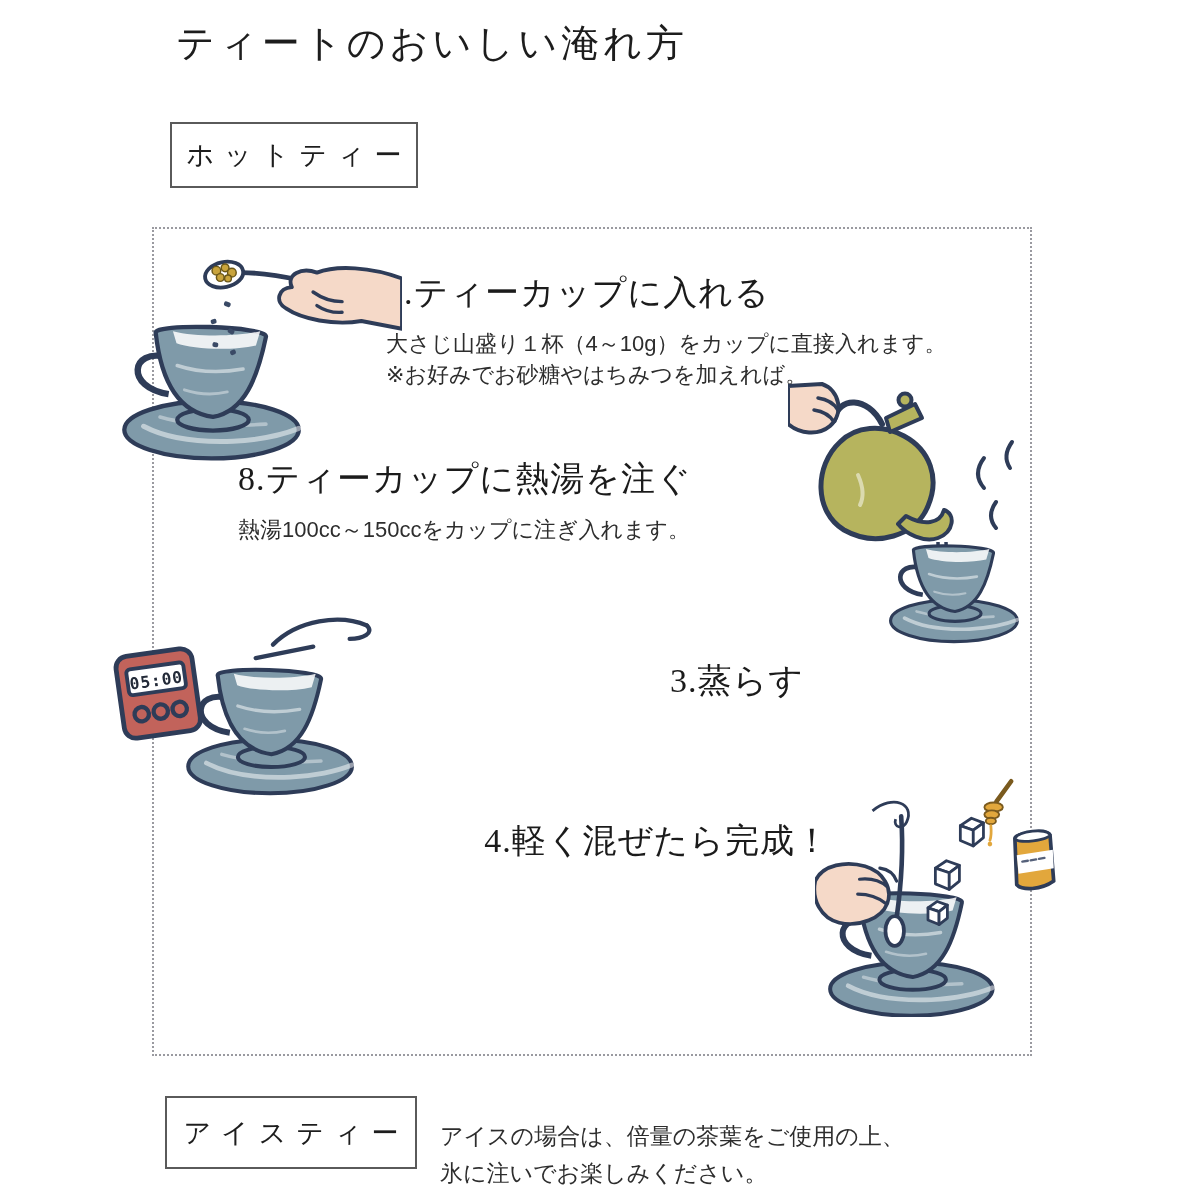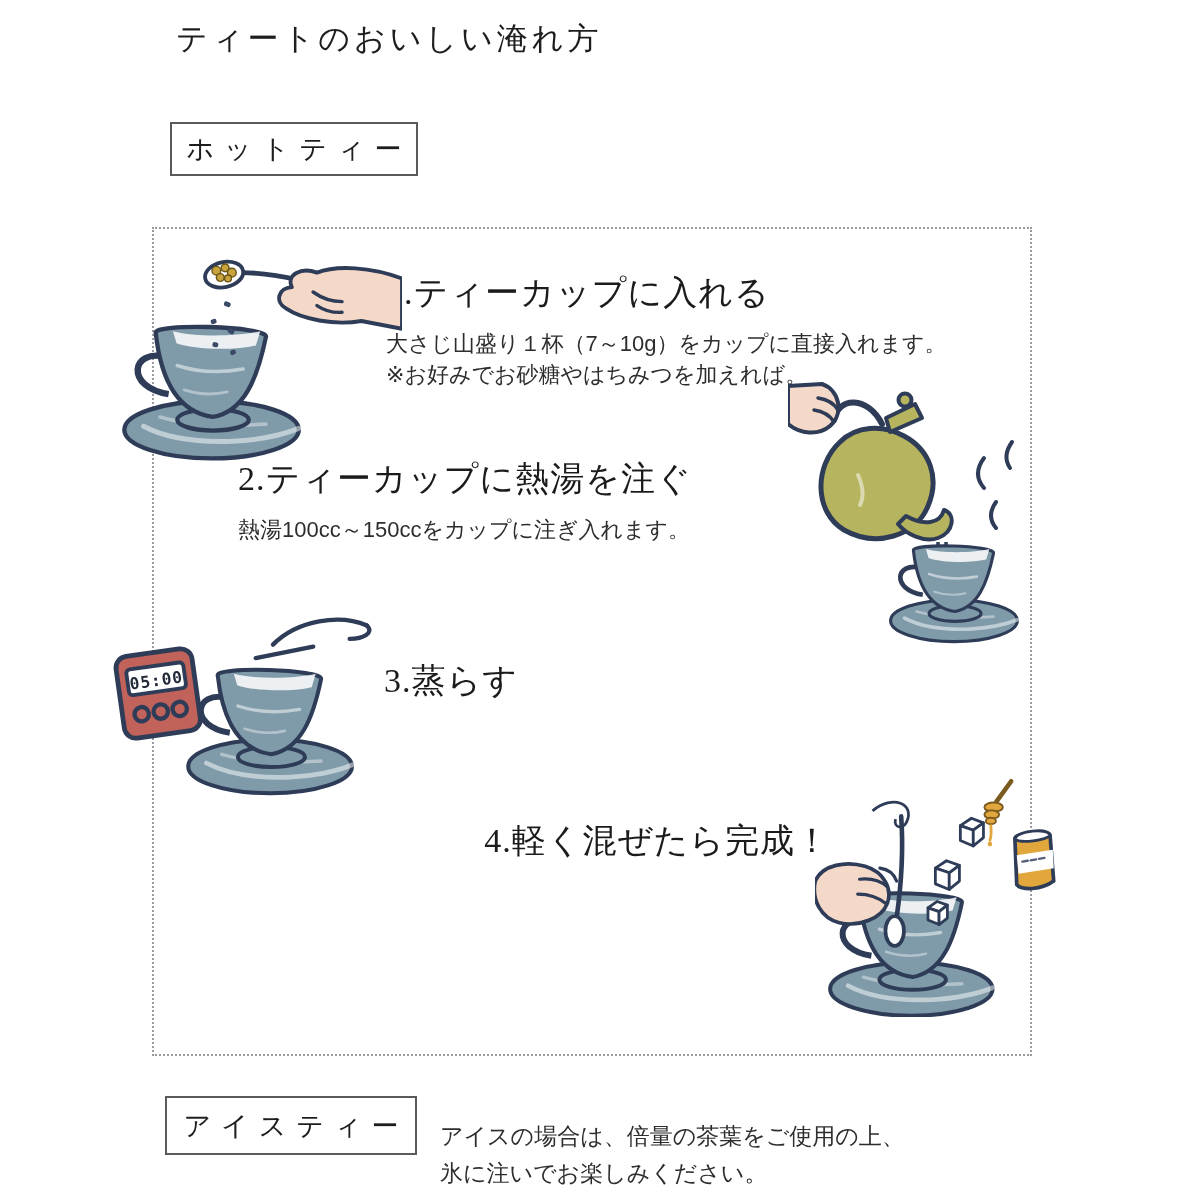--- a/index.html
+++ b/index.html
@@ -5,37 +5,37 @@
   :root{
     --c-cup:#7f9aa9; --c-kettle:#b6b45e; --c-timer:#c2635b; --c-skin:#f5d9c8;
     --c-honey:#e2a73c; --c-outline:#2e3c58; --c-text:#2b2b2b;
     --c-border_solid:#5a5a5a; --c-border_dotted:#9a9aa0;
   }
   html,body{margin:0;padding:0;background:#fff;}
   .page{position:relative;width:1200px;height:1200px;background:#ffffff;overflow:hidden;
         font-family:"Liberation Sans","DejaVu Sans",sans-serif;color:var(--c-text);}
   .abs{position:absolute;}
   .page-title{left:176px;top:18px;font-family:"Liberation Serif","DejaVu Serif",serif;
-              font-size:31px;font-weight:500;letter-spacing:4px;color:#1d1d1d;}
+              font-size:38px;font-weight:500;letter-spacing:4px;color:#1d1d1d;}
   .label-box{box-sizing:border-box;border:2px solid var(--c-border_solid);
              display:flex;align-items:center;justify-content:center;
              font-family:"Liberation Serif","DejaVu Serif",serif;font-size:27px;
              letter-spacing:10px;text-indent:10px;color:#1d1d1d;background:#fff;}
-  .hot-box{left:170px;top:122px;width:248px;height:54px;justify-content:center;}
-  .ice-box{left:165px;top:1096px;width:252px;height:59px;font-family:Liberation Serif, serif;}
+  .hot-box{left:170px;top:122px;width:248px;height:66px;justify-content:center;}
+  .ice-box{left:165px;top:1096px;width:252px;height:73px;font-family:Liberation Serif, serif;}
   .dotted-panel{left:152px;top:227px;width:880px;height:829px;box-sizing:border-box;
                 border:2px dotted var(--c-border_dotted);}
   .step-text{line-height:1.25;}
   .step-heading{font-family:"Liberation Serif","DejaVu Serif",serif;font-size:34px;
                 font-weight:500;letter-spacing:1px;color:#1b1b1b;line-height:1.25;}
   .step-body{font-size:22px;line-height:1.45;margin-top:13px;color:#2d2d2d;}
   .step-body div{white-space:pre;}
   #step1-text{left:386px;top:272px;width:640px;}
   #step2-text{left:238px;top:458px;width:650px;}
-  #step3-text{left:384px;top:660px;width:420px;}
+  #step3-text{left:384px;top:660px;width:420px;text-align:right;}
   #step4-text{left:230px;top:820px;width:600px;text-align:right;}
   .illus{z-index:3;}
   #illus1{left:112px;top:234px;width:290px;height:232px;}
   #illus2{left:788px;top:380px;width:250px;height:265px;}
   #illus3{left:110px;top:610px;width:278px;height:192px;}
   #illus4{left:815px;top:772px;width:250px;height:245px;}
   .ice-text{left:440px;top:1098px;font-size:23px;line-height:1.62;color:#2d2d2d;margin-top:20px;}
   .timer-digits{font-family:"DejaVu Sans Mono","Liberation Mono",monospace;
                 font-size:17px;font-weight:bold;fill:#232a38;letter-spacing:1px;}
 </style>
@@ -89,27 +89,27 @@
       </g>
       <path d="M300,46 C268,34 232,32 212,40 C196,34 180,42 186,55 C172,56 168,70 180,77 C196,88 230,95 258,90 L300,98 Z" fill="var(--c-skin)" stroke="var(--c-outline)" stroke-width="4" stroke-linejoin="round"></path>
       <path d="M208,60 q14,10 30,10" stroke="var(--c-outline)" stroke-width="3.5" fill="none" stroke-linecap="round"></path>
       <path d="M212,74 q12,8 26,7" stroke="var(--c-outline)" stroke-width="3.5" fill="none" stroke-linecap="round"></path>
     </g>
   </svg>
 
   <div id="step1-text" class="abs step-text">
     <div class="step-heading">1.ティーカップに入れる</div>
     <div class="step-body">
-      <div>大さじ山盛り１杯（7～10g）をカップに直接入れます。</div>
+      <div>大さじ山盛り１杯（4～10g）をカップに直接入れます。</div>
       <div>※お好みでお砂糖やはちみつを加えれば。</div>
     </div>
   </div>
 
   <div id="step2-text" class="abs step-text">
-    <div class="step-heading">2.ティーカップに熱湯を注ぐ</div>
+    <div class="step-heading">8.ティーカップに熱湯を注ぐ</div>
     <div class="step-body">
       <div>熱湯100cc～150ccをカップに注ぎ入れます。</div>
     </div>
   </div>
 
   <svg id="illus2" class="abs illus" viewBox="0 0 250 265">
     <g>
       <path d="M52,62 C26,86 26,132 56,150 C88,168 128,156 140,126 C152,98 142,70 116,56 C94,44 68,46 52,62 Z" fill="var(--c-kettle)" stroke="var(--c-outline)" stroke-width="5" stroke-linejoin="round"></path>
       <path d="M102,52 L134,38 L127,24 L98,38 Z" fill="var(--c-kettle)" stroke="var(--c-outline)" stroke-width="4" stroke-linejoin="round"></path>
       <circle cx="117" cy="20" r="6.5" fill="var(--c-kettle)" stroke="var(--c-outline)" stroke-width="4"></circle>

